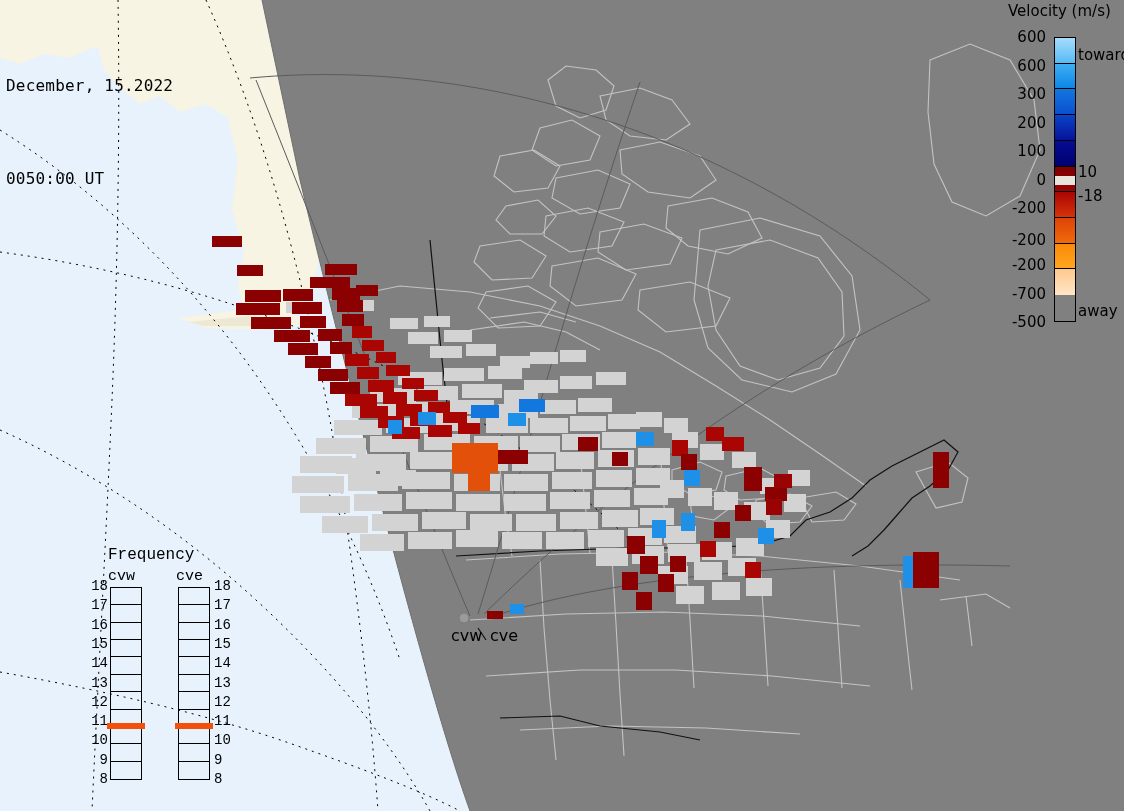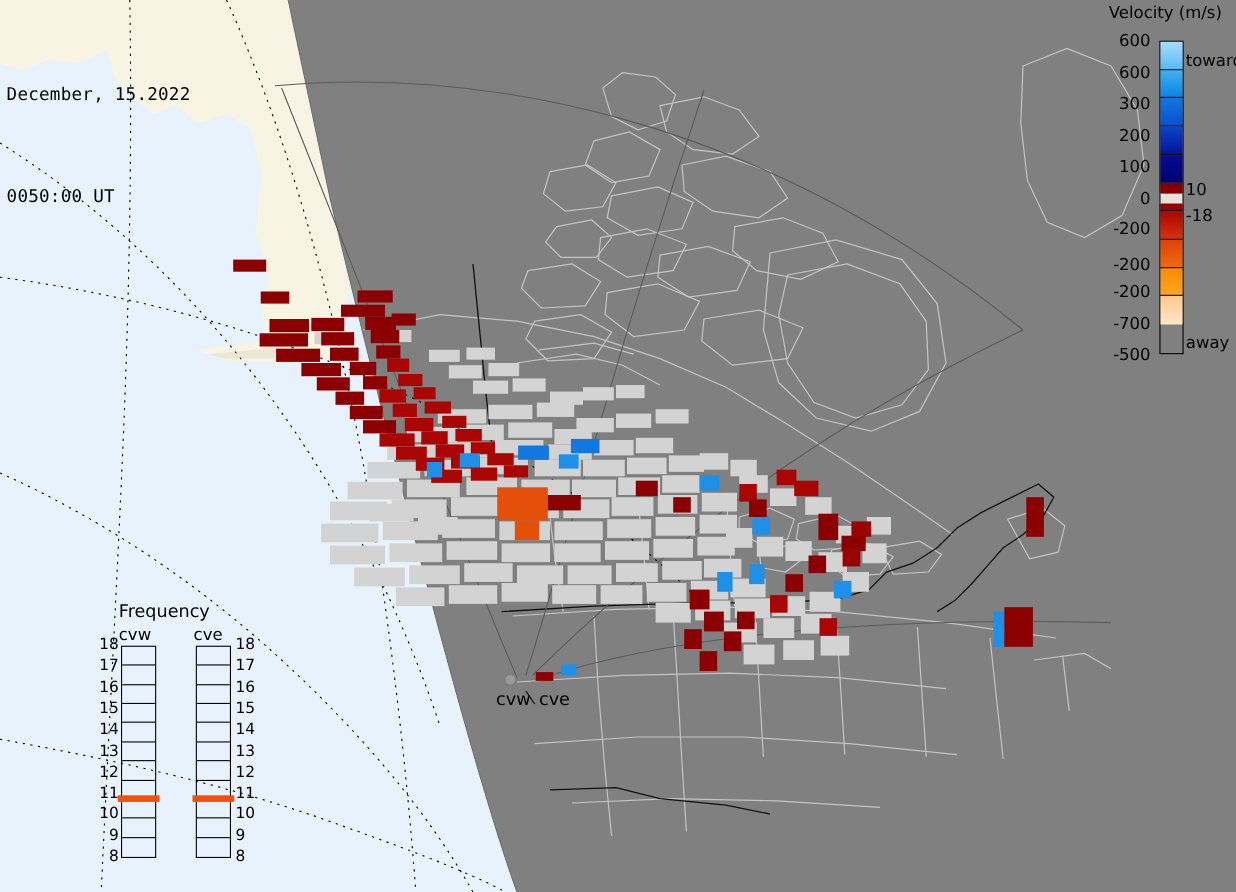--- a/index.html
+++ b/index.html
@@ -27,21 +27,21 @@
            border-bottom:1px solid #000;}
   .cb-cell:last-child{border-bottom:none;}
   .cb-gap{position:absolute;left:50px;top:174px;width:22px;height:9px;
           background:#e8e4dc;border-left:1px solid #000;border-right:1px solid #000;
           box-sizing:border-box;}
   .cb-tick{position:absolute;right:78px;font-size:15px;color:#000;
            text-align:right;white-space:nowrap;}
   .cb-side{position:absolute;left:74px;font-size:15px;color:#000;white-space:nowrap;}
 
   
-  #freq{position:absolute;left:86px;top:546px;width:170px;height:245px;z-index:40;}
+  #freq{position:absolute;left:86px;top:546px;width:170px;height:245px;z-index:40;font-family:Liberation Mono, monospace;}
   #freq-title{position:absolute;left:22px;top:0px;font-size:16px;color:#000;
               white-space:nowrap;}
   .freq-col-label{position:absolute;top:22px;font-size:15px;color:#000;}
   .freq-box{position:absolute;top:41px;width:32px;height:193px;
             border:1px solid #000;box-sizing:border-box;background:transparent;}
   .freq-box i{display:block;width:100%;height:9.0909%;box-sizing:border-box;
               border-bottom:1px solid #000;}
   .freq-box i:last-child{border-bottom:none;}
   .freq-mark{position:absolute;width:38px;height:6px;background:#f4500a;}
   .freq-num{position:absolute;font-size:14px;color:#000;width:22px;text-align:right;}

